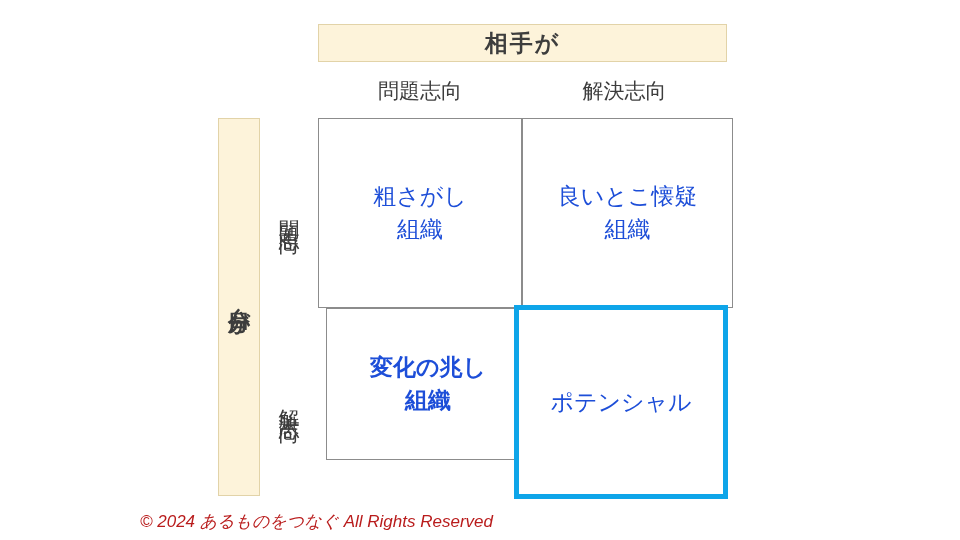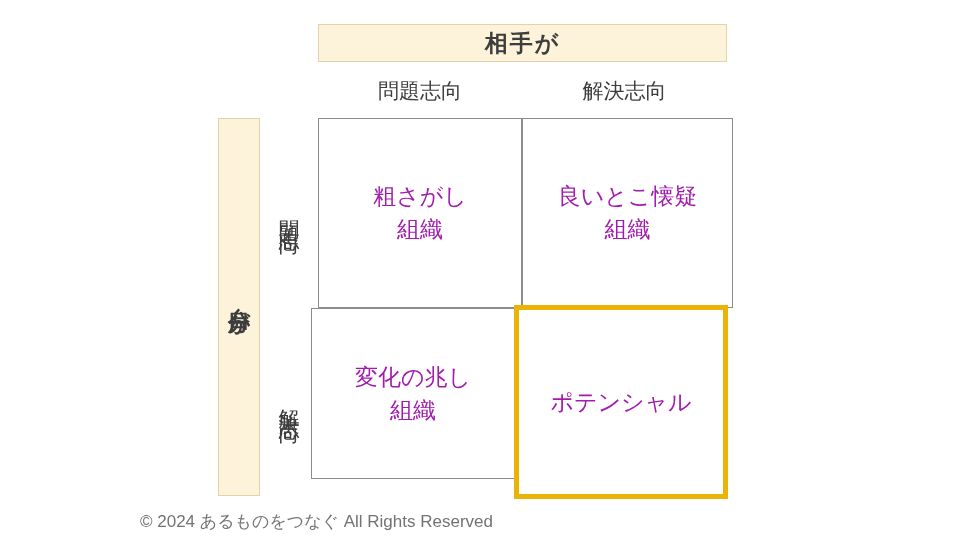--- a/index.html
+++ b/index.html
@@ -101,38 +101,39 @@
     border: 1px solid #8c8c8c;
     display: flex;
     flex-direction: column;
     align-items: center;
     justify-content: center;
     text-align: center;
   }
   .cell .line {
     font-size: 23px;
     line-height: 33px;
-    color: #a21caf;
+    color: #1d4ed8;
   }
   #cell-0-0 { left: 318px; top: 118px; width: 204px; height: 190px; }
   #cell-0-1 { left: 522px; top: 118px; width: 211px; height: 190px; }
-  #cell-1-0 { left: 311px; top: 308px; width: 204px; height: 171px; }
+  #cell-1-0 { left: 326px; top: 308px; width: 204px; height: 152px; font-weight: bold; }
   #cell-1-1 {
     left: 514px; top: 305px; width: 214px; height: 194px;
-    border: 5px solid #eab308;
+    border: 5px solid #0ea5e9;
     z-index: 5;
   }
 
   
   #footer {
     position: absolute;
     left: 140px;
     top: 510px;
     font-size: 17px;
-    color: #737373;
+    color: #b91c1c;
+    font-style: italic;
   }
 </style>
 </head>
 <body>
 
 <div id="top-header">
   <span class="label">相手が</span>
 </div>
 
 <div class="col-header" id="col-header-0">

